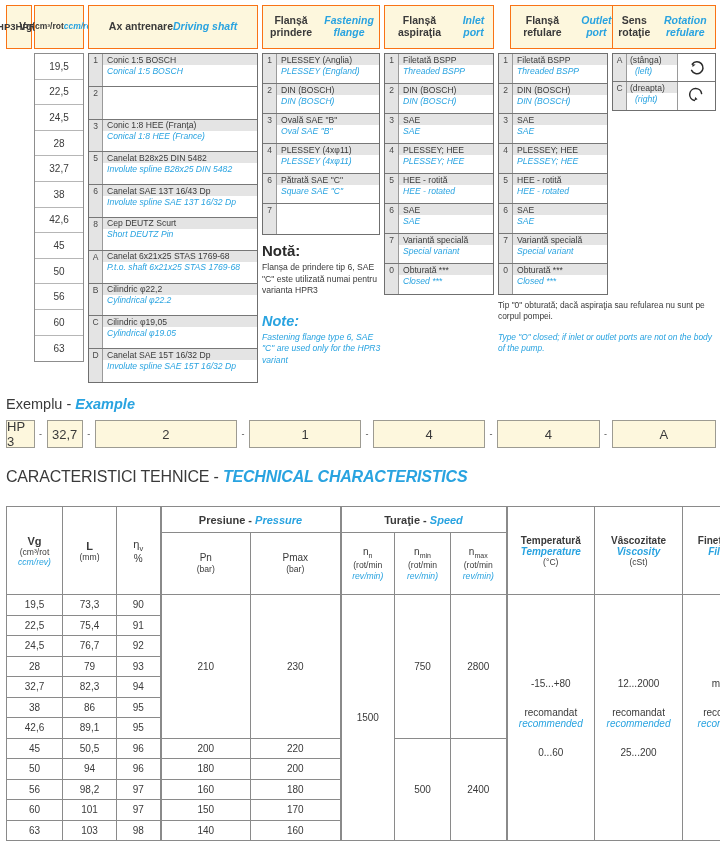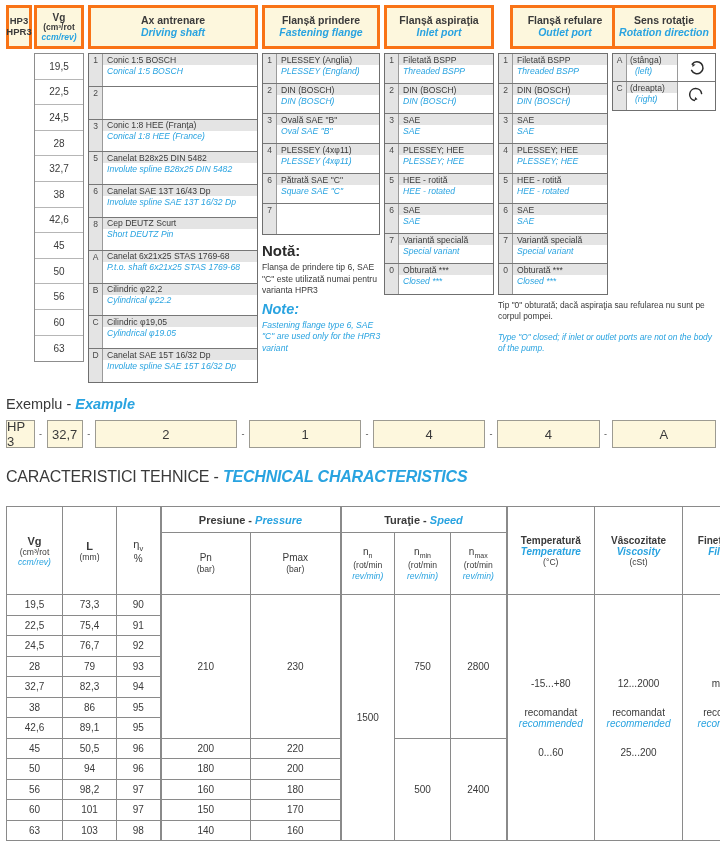--- a/index.html
+++ b/index.html
@@ -13,22 +13,22 @@
   }
   .ro { color: #3a3a3a; font-weight: normal; }
   .en { color: #29a3e0; font-style: italic; }
 
   
   #top-table { position: absolute; left: 6px; top: 5px; width: 710px; height: 378px; }
 
   .hdr {
     position: absolute;
     background: #fdf7dd;
-    border: 3px solid #f97316;
-    display: flex; flex-direction: column;
+    border: 1px solid #f97316;
+    display: flex; flex-direction: row;
     align-items: center; justify-content: center;
     text-align: center;
     line-height: 1.12;
   }
   .hdr .ro { font-weight: bold; font-size: 10.5px; }
   .hdr .en { font-weight: bold; font-size: 10.5px; }
 
   .hdr-hp { left: 0; top: 0; width: 26px; height: 44px; }
   .hdr-hp .ro { font-size: 9.5px; }
   .hdr-vg { left: 28px; top: 0; width: 50px; height: 44px; }
@@ -83,21 +83,21 @@
   .rot-lbl .en { display:block; background:#fff; padding:0.5px 0 0.5px 8px;
                  font-size:8.6px; white-space:nowrap; }
   .rot-ico { width:38px; flex:none; border-left:1px solid #9a9a9a;
              display:flex; align-items:center; justify-content:center; }
 
   
   .note-block { position: absolute; }
   #note-flange { left: 256px; top: 237px; width: 122px; }
   .note-title-ro { font-size: 15px; font-weight: bold; color:#2b2b2b; line-height:1.15; }
   .note-title-en { font-size: 14.5px; font-weight: bold; font-style:italic;
-                   color:#29a3e0; line-height:1.15; margin-top:4px; }
+                   color:#29a3e0; line-height:1.15; margin-top:16px; }
   .note-body-ro { font-size: 8.6px; color:#3a3a3a; line-height:1.35; margin-top:3px; }
   .note-body-en { font-size: 8.6px; color:#29a3e0; font-style:italic;
                   line-height:1.35; margin-top:2px; }
   #note-port { left: 492px; top: 292px; width: 218px; }
   #note-port .note-body-ro { font-size:8.4px; }
   #note-port .note-body-en { font-size:8.4px; margin-top:9px; }
 
   
   #example-title { position: absolute; left: 6px; top: 396px;
                    font-size: 14.5px; font-weight: bold; }
@@ -157,21 +157,21 @@
     <span class="en">Inlet port</span>
   </div>
 
   <div class="hdr hdr-outlet">
     <span class="ro">Flanșă refulare</span>
     <span class="en">Outlet port</span>
   </div>
 
   <div class="hdr hdr-rot">
     <span class="ro">Sens rotaţie</span>
-    <span class="en">Rotation direction</span>
+    <span class="en">Rotation refulare</span>
   </div>
 
   <div class="vg-list" id="vg-list">
       <div class="vg-cell">19,5</div>
       <div class="vg-cell">22,5</div>
       <div class="vg-cell">24,5</div>
       <div class="vg-cell">28</div>
       <div class="vg-cell">32,7</div>
       <div class="vg-cell">38</div>
       <div class="vg-cell">42,6</div>

